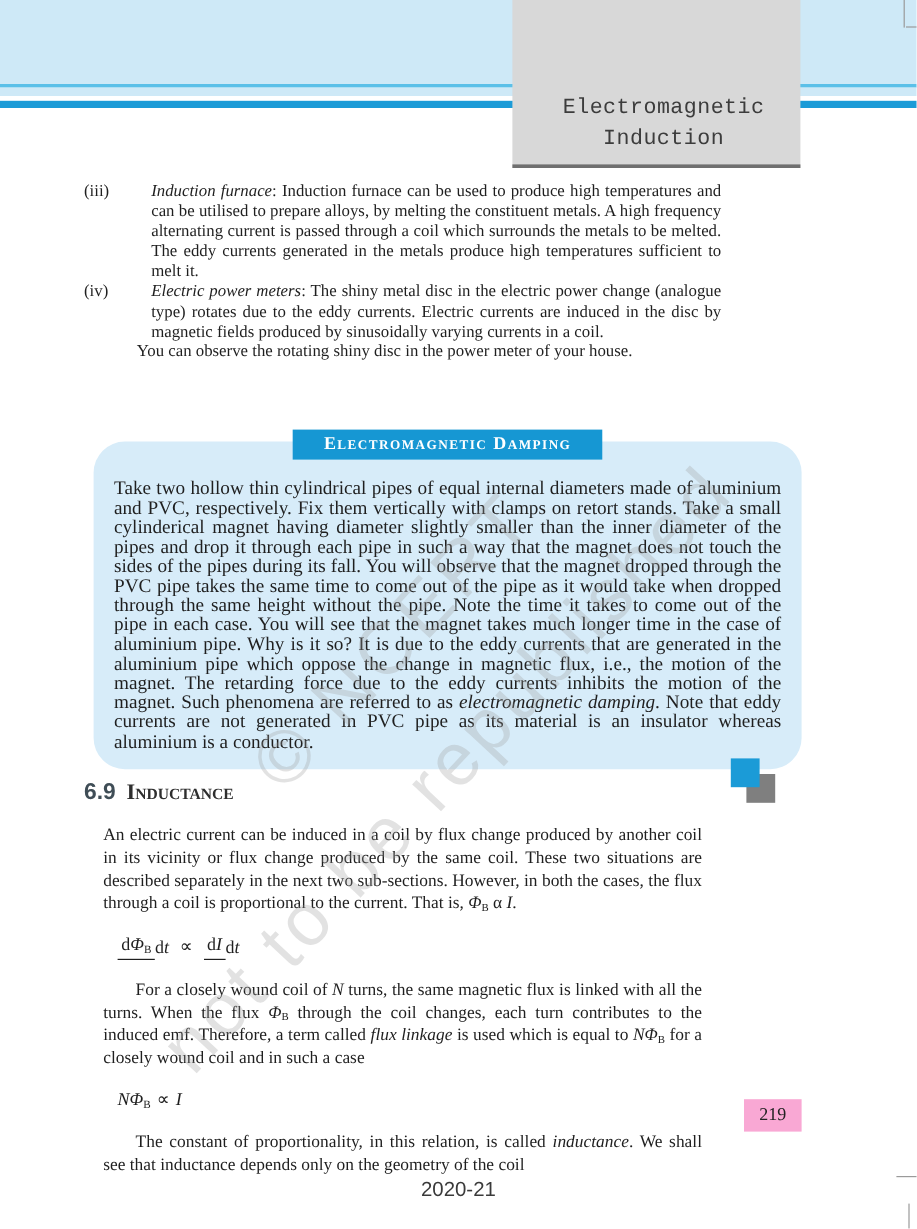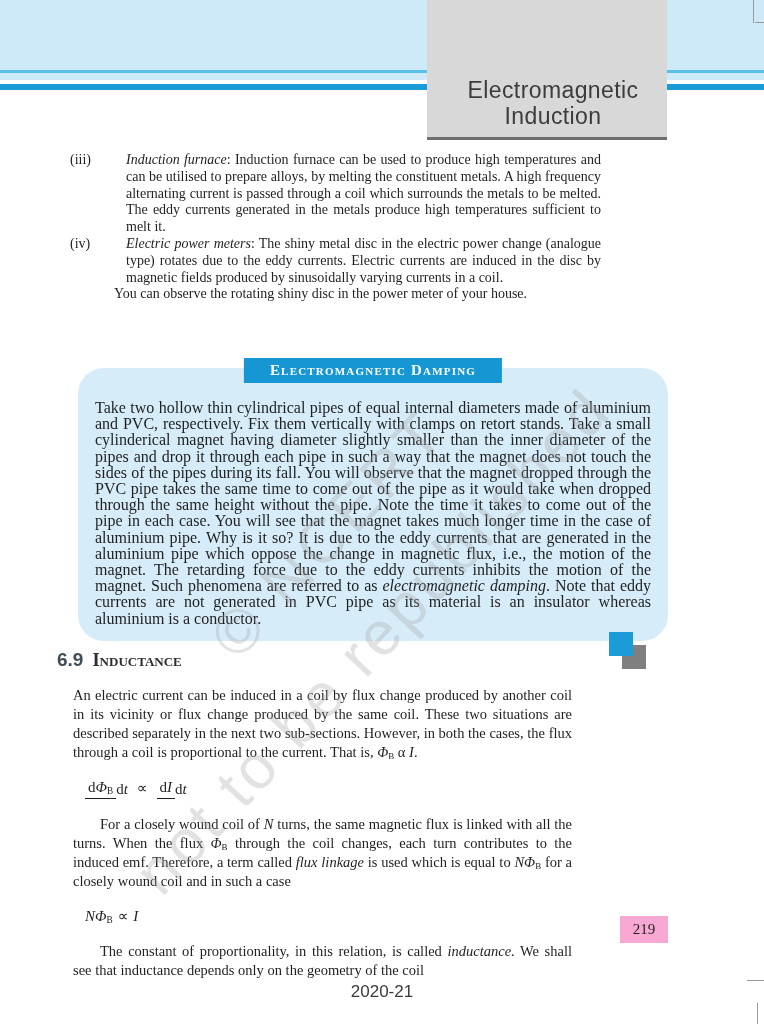--- a/index.html
+++ b/index.html
@@ -9,21 +9,21 @@
   
   .band-light{position:absolute;left:0;top:0;width:100%;height:70px;background:#cee9f7;}
   .rule-thin{position:absolute;left:0;top:70px;width:100%;height:3px;background:#5bc0e8;}
   .band-light2{position:absolute;left:0;top:73px;width:100%;height:7px;background:#cee9f7;}
   .rule-thick{position:absolute;left:0;top:84px;width:100%;height:6px;background:#1b9bd7;}
 
   
   .chapter-box{position:absolute;left:427px;top:0;width:240px;height:140px;background:#d8d8d8;
                border-bottom:3px solid #6f6f6f;display:flex;flex-direction:column;justify-content:flex-end;
                align-items:center;padding-bottom:8px;box-sizing:border-box;z-index:4;}
-  .chapter-title{font-family:Liberation Sans, sans-serif;font-size:23px;line-height:26px;
+  .chapter-title{font-family:Liberation Mono, monospace;font-size:18px;line-height:26px;
                  color:#3c3c3c;text-align:center;letter-spacing:0.4px;margin-left:12px;}
 
   
   .crop{position:absolute;background:#9a9a9a;}
   .crop.tr-v{left:753px;top:0;width:1px;height:23px;}
   .crop.tr-h{left:755px;top:22px;width:9px;height:1px;}
   .crop.br-h{left:747px;top:980px;width:17px;height:1px;}
   .crop.br-v{left:757px;top:1003px;width:1px;height:21px;}
 
   
@@ -45,21 +45,21 @@
                border-radius:26px;box-sizing:border-box;padding:32px 17px 14px 17px;z-index:2;}
   .damping-header{position:absolute;left:50%;top:-10px;transform:translateX(-50%);background:#1697d3;
                   color:#ffffff;font-variant:small-caps;font-weight:bold;font-size:15px;
                   letter-spacing:1.2px;padding:4px 26px;white-space:nowrap;}
   .damping-text{font-size:16px;line-height:16.2px;text-align:justify;margin:0;}
   .sq{position:absolute;width:24px;height:24px;}
   .sq-gray{right:22px;bottom:-28px;background:#7f7f7f;z-index:2;}
   .sq-blue{right:35px;bottom:-15px;background:#1b9bd7;z-index:3;}
 
   
-  .lower{position:absolute;left:57px;top:650px;width:531px;font-size:14.5px;line-height:19px;z-index:2;}
+  .lower{position:absolute;left:70px;top:650px;width:531px;font-size:14.5px;line-height:19px;z-index:2;}
   .sec-heading{margin:0 0 6px 0;}
   .sec-num{font-family:"Liberation Sans",sans-serif;font-weight:bold;font-size:19px;color:#3f4d56;}
   .sec-title{font-variant:small-caps;font-weight:bold;font-size:18.5px;color:#2e2e2e;margin-left:9px;}
   .para{margin:16px;text-align:justify;}
   .para.indent{text-indent:27px;}
   sub{font-size:0.62em;vertical-align:-0.25em;line-height:0;}
   .formula{display:flex;align-items:center;gap:9px;margin:4px 0 4px 28px;font-size:15px;}
   .frac{display:inline-flex;flex-direction:row;align-items:center;}
   .frac .num{border-bottom:1px solid #1f1f1f;padding:0 3px 1px 3px;}
   .frac .den{padding-top:1px;}

